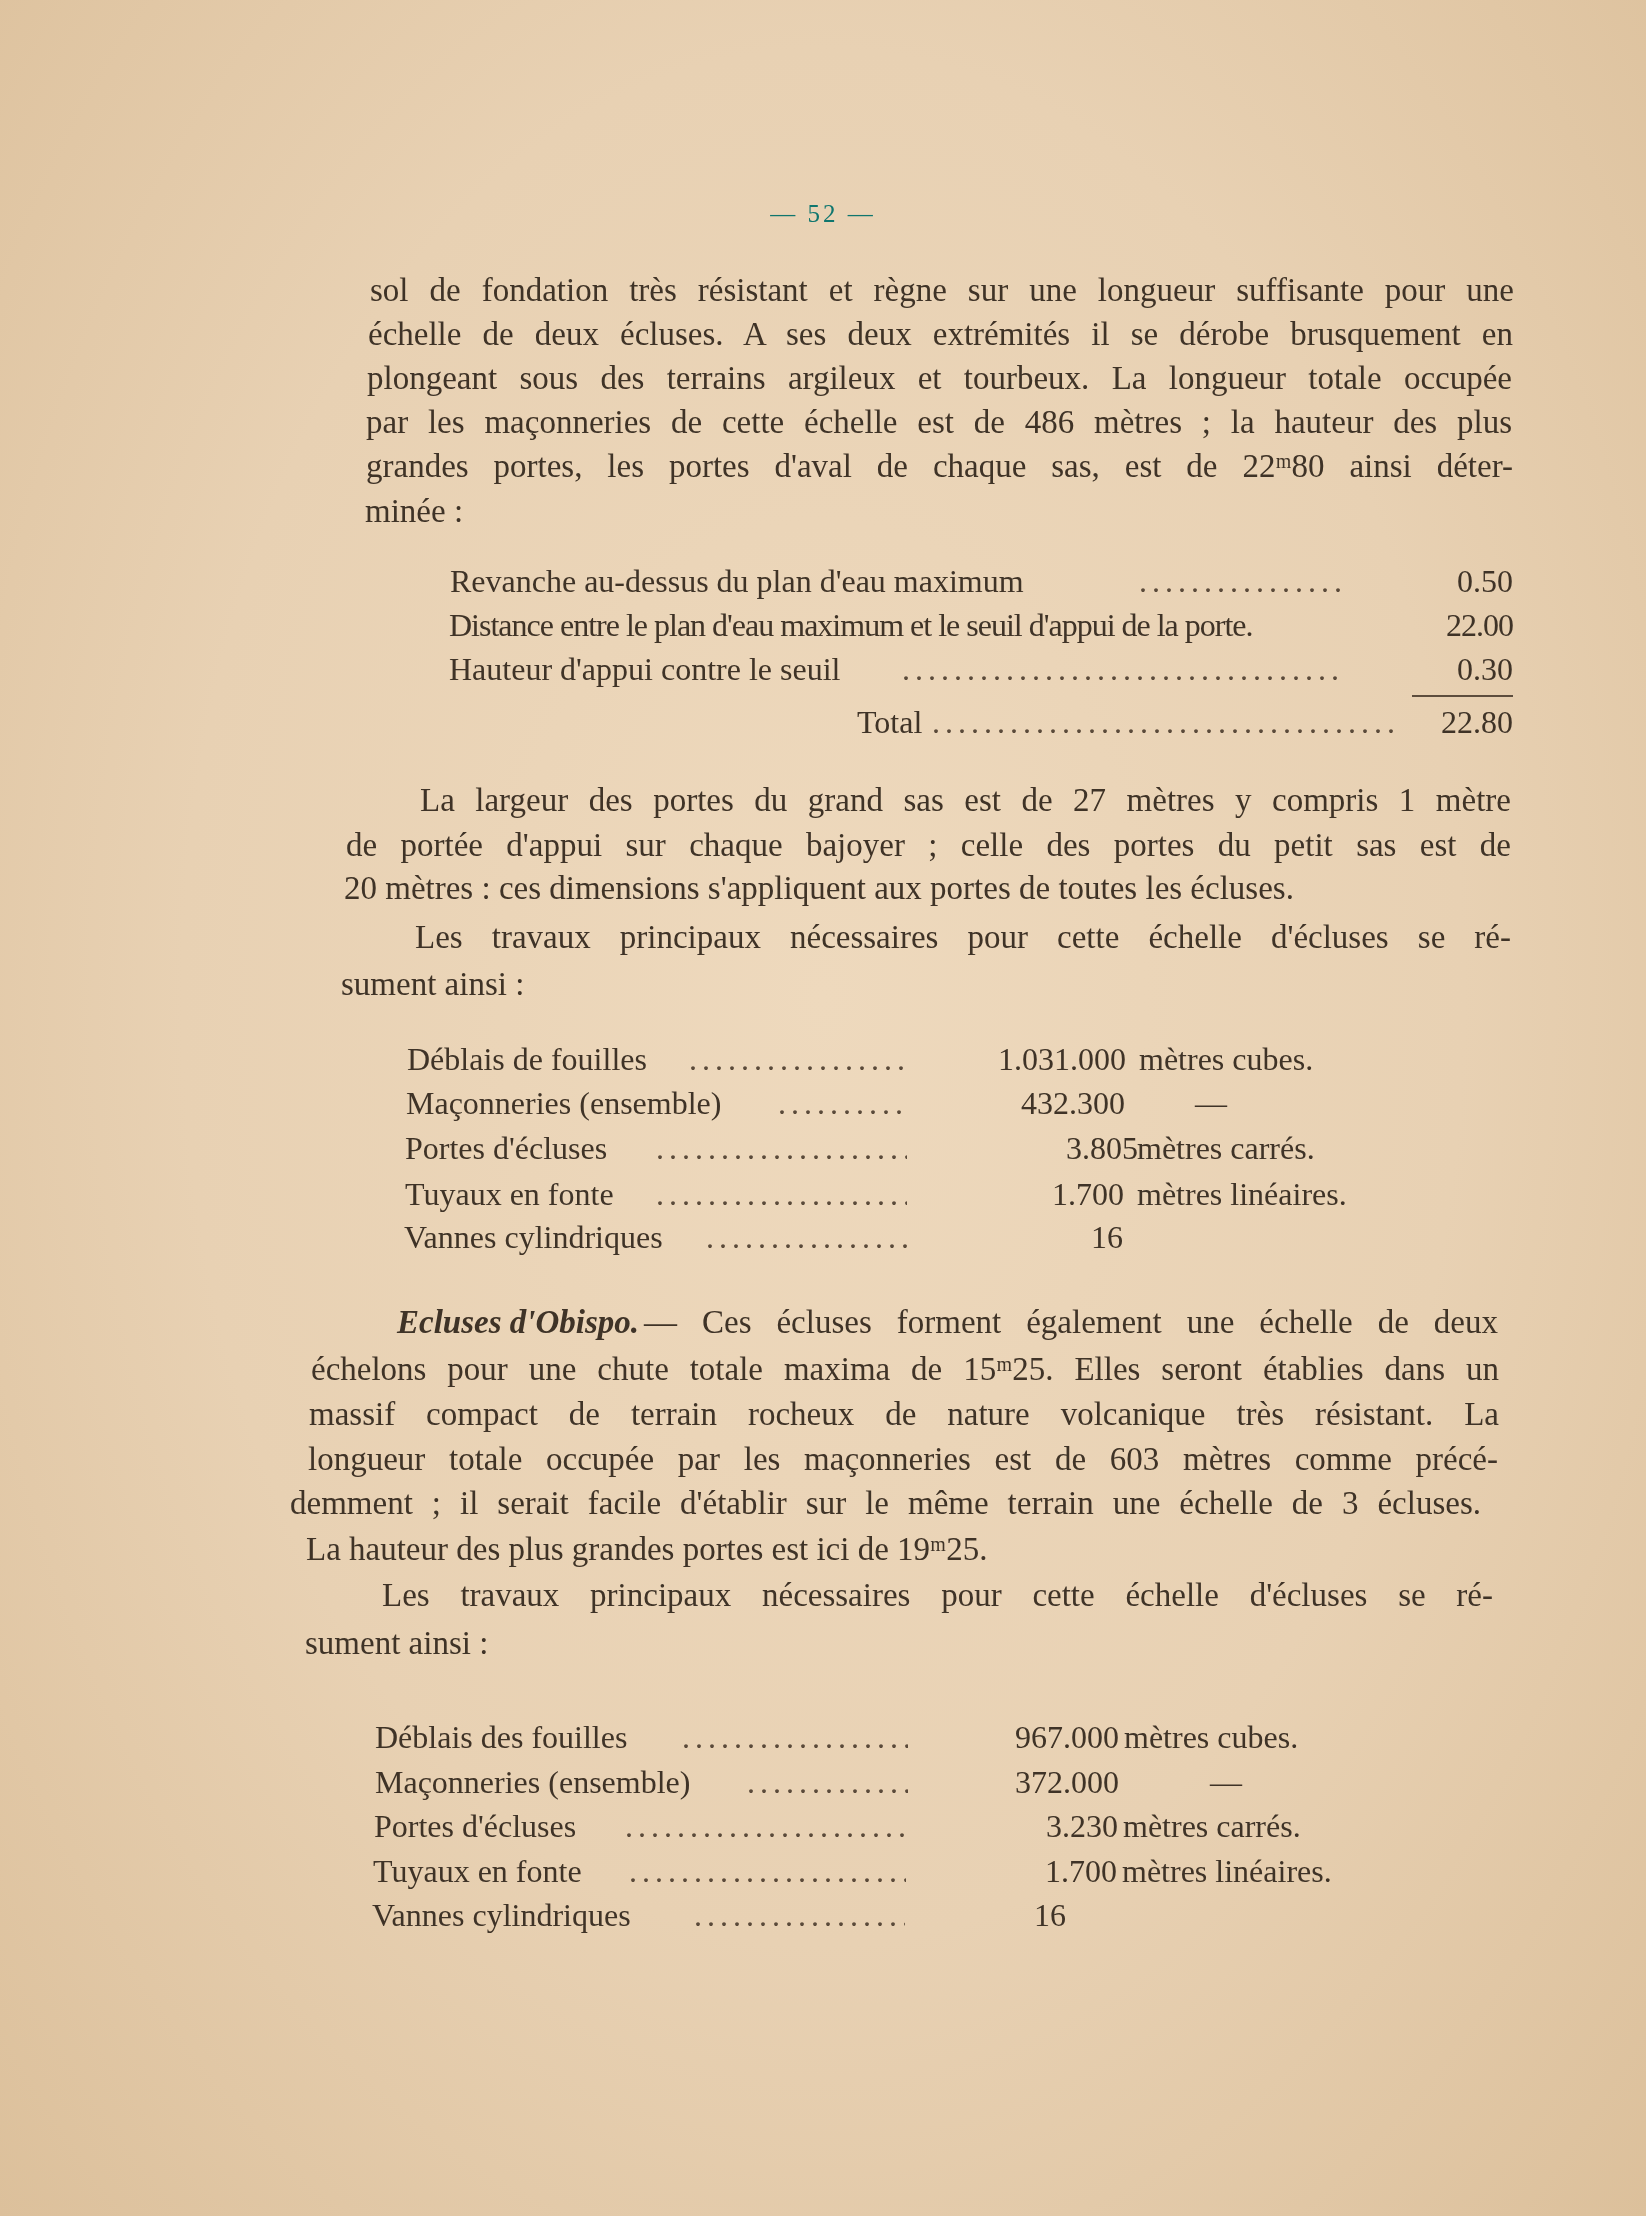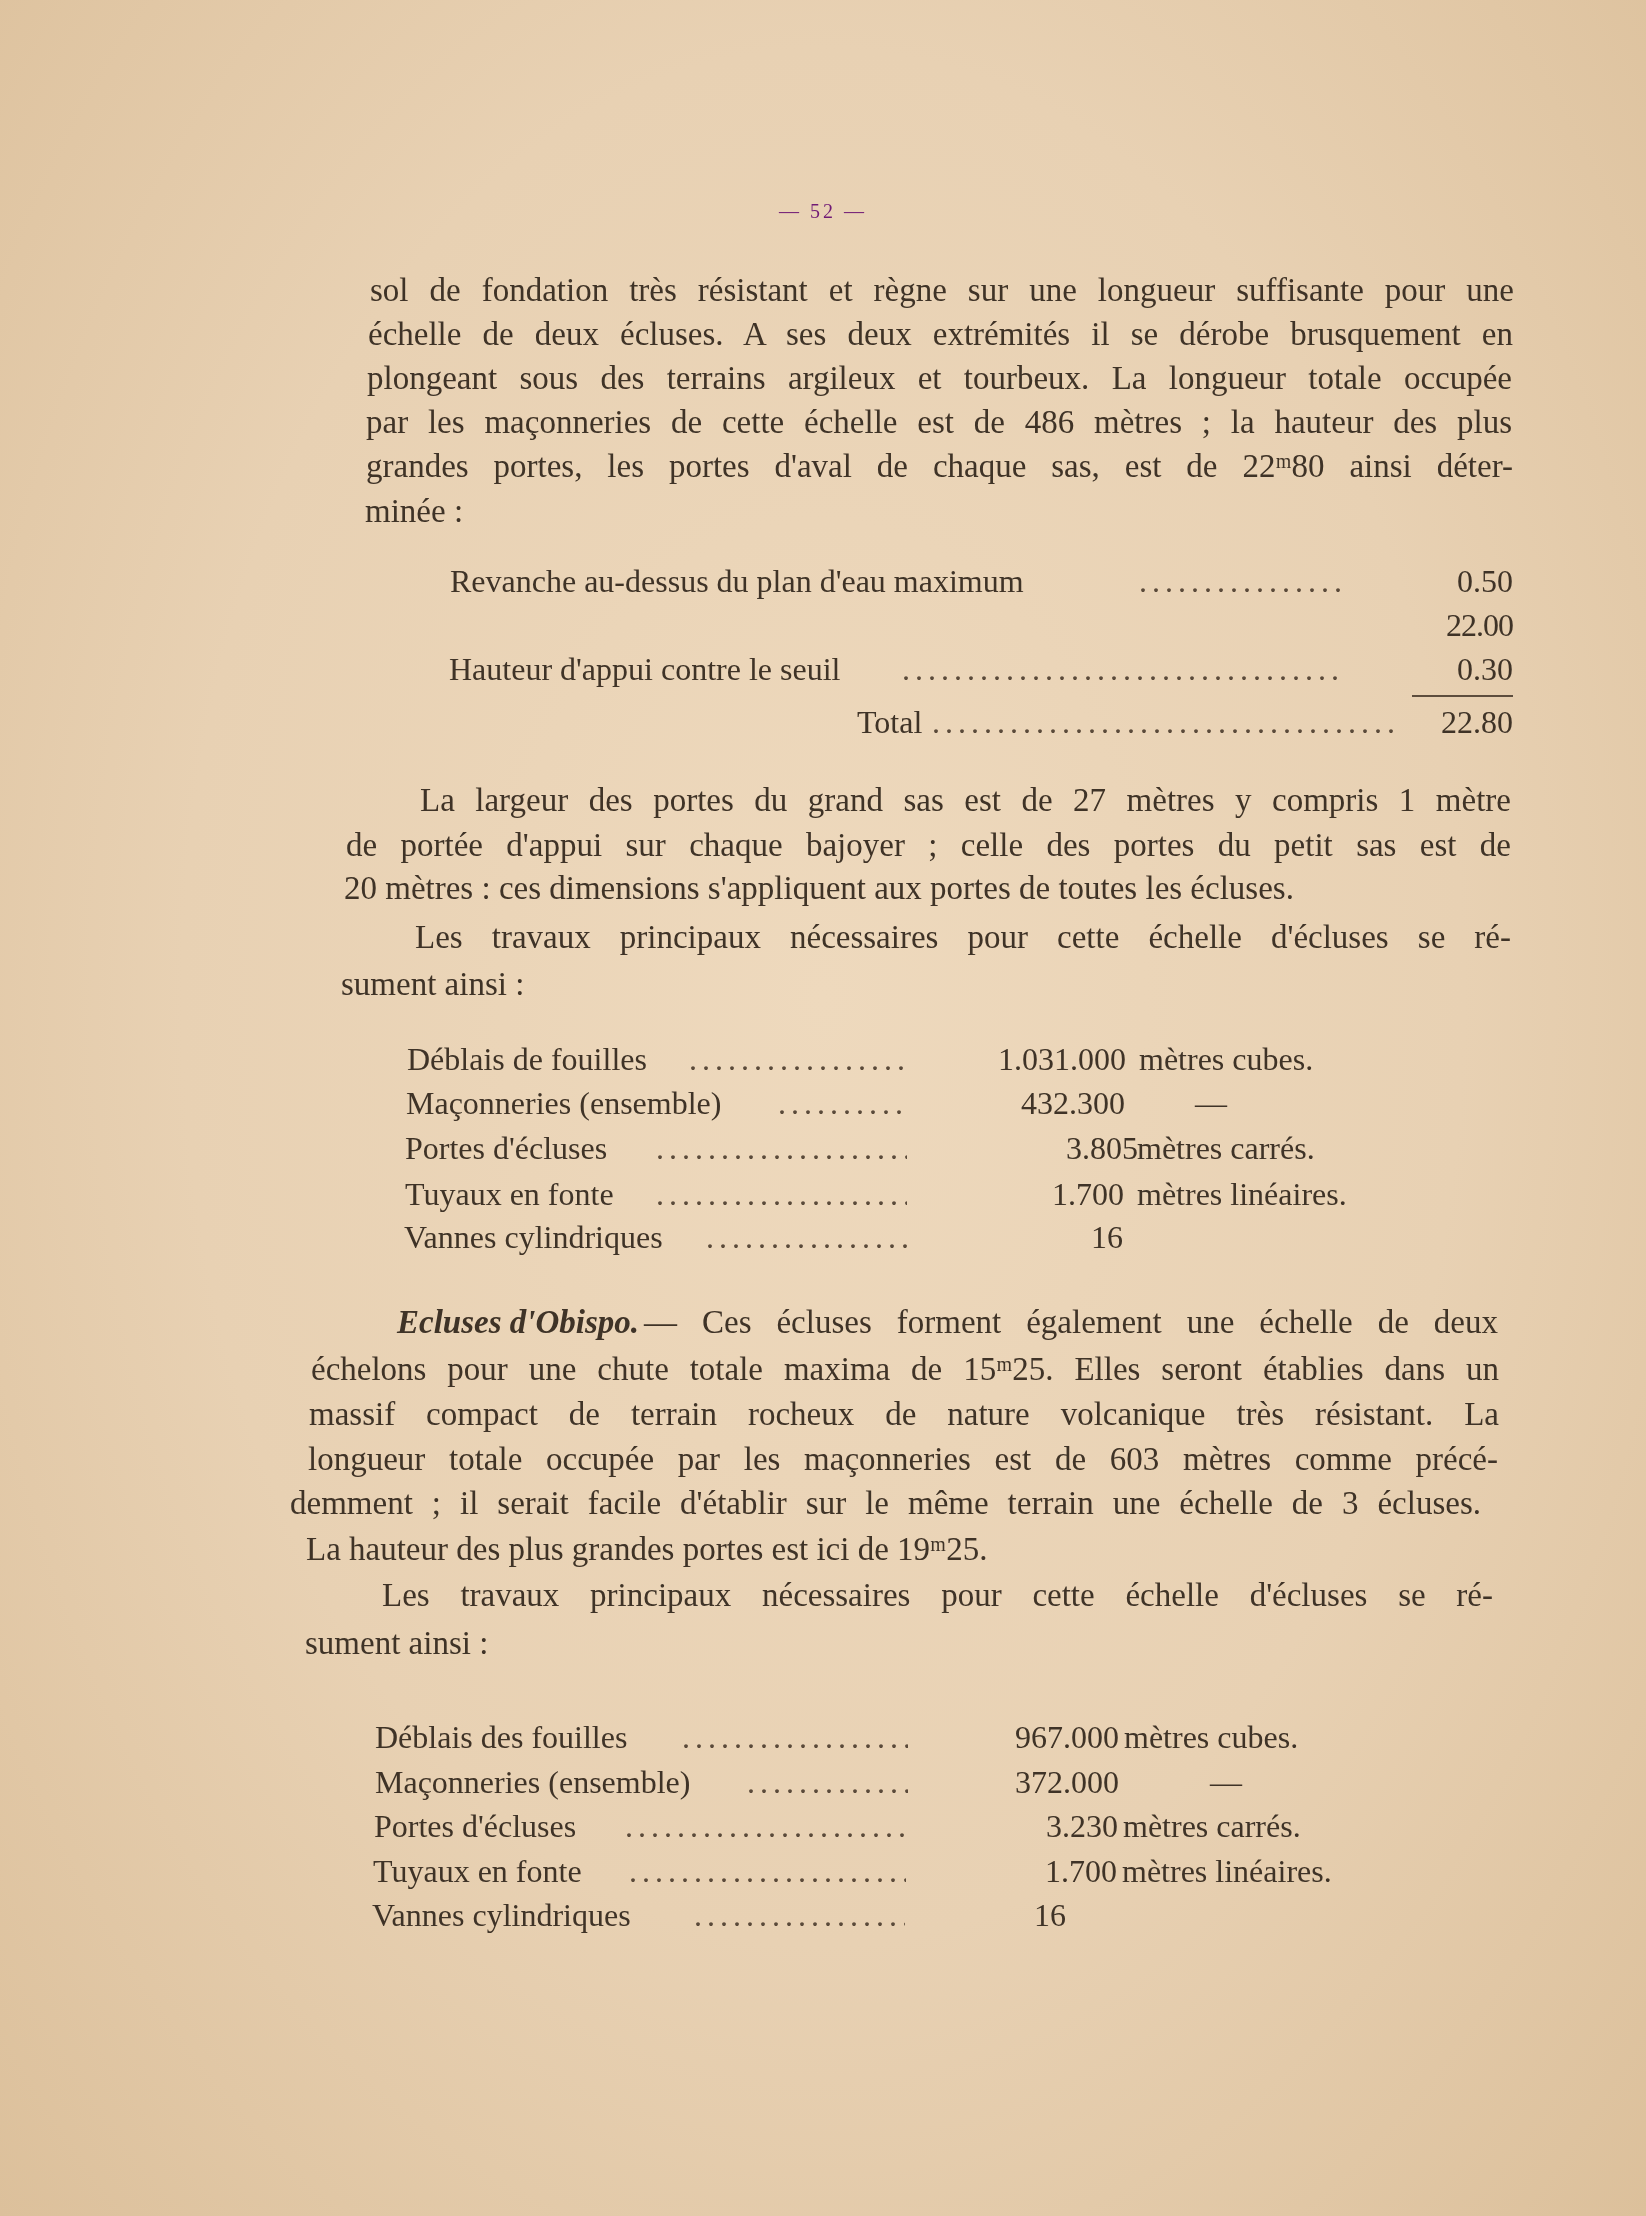--- a/index.html
+++ b/index.html
@@ -9,21 +9,21 @@
     background-image:
       radial-gradient(ellipse at 50% 45%, #eed9bd 0%, #e8d1b3 55%, #dcc09b 100%);
     font-family: "Liberation Serif", "DejaVu Serif", serif;
     color: #3f3327;
     position: relative;
     overflow: hidden;
   }
   .page { position: absolute; inset: 0; }
   .page-number {
     position: absolute; top: 200px; left: 0; width: 100%;
-    text-align: center; font-size: 20px; letter-spacing: 3px; color: #701a75;
+    text-align: center; font-size: 25px; letter-spacing: 3px; color: #0f766e;
   }
   .line {
     position: absolute; white-space: nowrap;
     font-size: 33px; line-height: 1; color: #3f3327;
     transform-origin: left top;
   }
   .para-justify { text-align: justify; text-align-last: justify; }
   .row { position: absolute; height: 40px; font-size: 32px; white-space: nowrap; color: #3f3327; }
   .row .lbl { position: absolute; left: 0; top: 0; }
   .row .dots { position: absolute; top: 0; overflow: hidden; color: #5a4a3a; letter-spacing: 5px; }
@@ -50,20 +50,21 @@
     <div class="line" style="top:495px; left:365px;">minée :</div>
   </div>
 
   <div>
     <div class="row" style="top:563px; left:450px; width:1063px;">
       <span class="lbl">Revanche au-dessus du plan d'eau maximum</span>
       <span class="dots" style="left:689px; width:201px;">....................................................................</span>
       <span class="val" style="right:0; width:101px;">0.50</span>
     </div>
     <div class="row" style="top:607px; left:449px; width:1064px; letter-spacing:-1px;">
+      <span class="lbl">Distance entre le plan d'eau maximum et le seuil d'appui de la porte.</span>
       <span class="val" style="right:0; width:101px;">22.00</span>
     </div>
     <div class="row" style="top:651px; left:449px; width:1064px;">
       <span class="lbl">Hauteur d'appui contre le seuil</span>
       <span class="dots" style="left:453px; width:437px;">....................................................................</span>
       <span class="val" style="right:0; width:101px;">0.30</span>
     </div>
     <div class="rule"></div>
     <div class="row" style="top:704px; left:857px; width:656px;">
       <span class="lbl">Total</span>

